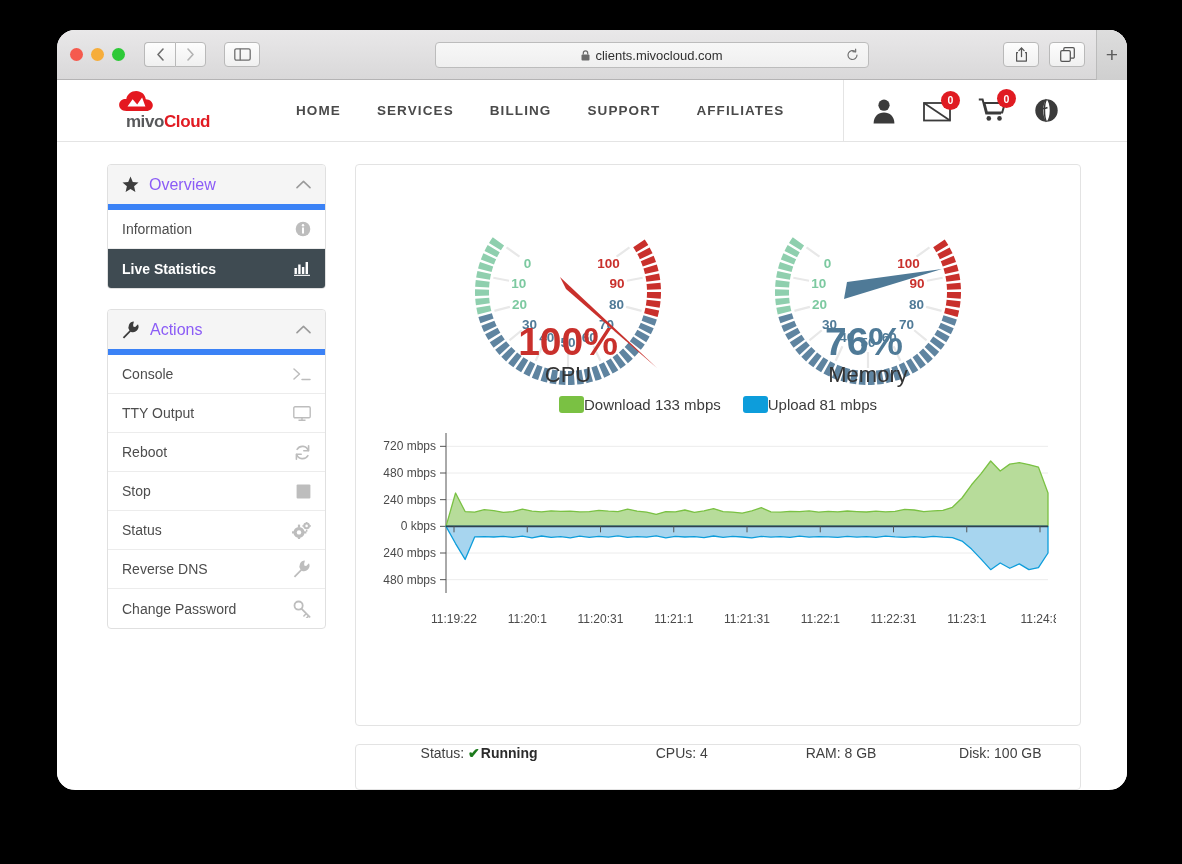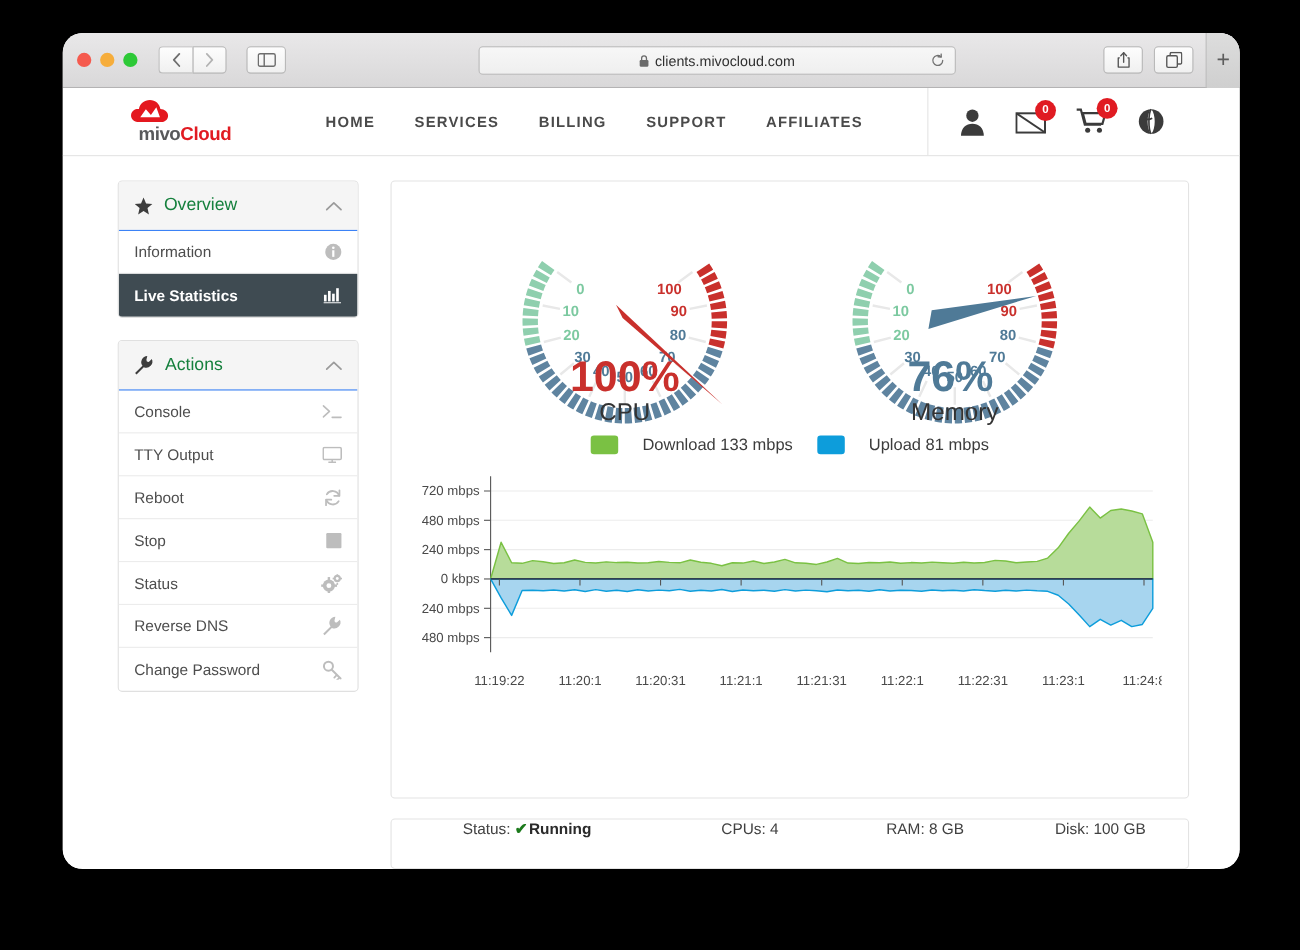--- a/index.html
+++ b/index.html
@@ -135,24 +135,24 @@
   .panel {
     border: 1px solid #e0e0e0;
     border-radius: 4px;
     overflow: hidden;
     margin-bottom: 20px;
     background: #fff;
   }
   .panel-head {
     height: 45px;
     background: #f5f5f5;
-    border-bottom: 1px solid #3b82f6;
+    border-bottom: 6px solid #3b82f6;
     display: flex; align-items: center;
     padding: 0 14px;
-    color: #15803d;
+    color: #8b5cf6;
     font-size: 16px;
   }
   .panel-head .ph-icon { margin-right: 10px; display: flex; color: #3d3d3d; }
   .panel-head .ph-title { flex: 1; font-weight: normal; }
   .panel-head .ph-chevron { color: #9b9b9b; display: flex; }
 
   .srow {
     height: 39px;
     display: flex; align-items: center;
     padding: 0 14px;
@@ -185,21 +185,21 @@
     display: flex; justify-content: center;
     gap: 60px;
     padding-top: 6px;
   }
 
   .legend {
     display: flex; justify-content: center; align-items: center;
     gap: 22px;
     margin-top: 2px;
   }
-  .legend-item { display: flex; align-items: flex-end; gap: 22px; }
+  .legend-item { display: flex; align-items: flex-end; gap: 0; }
   .legend-swatch { width: 25px; height: 17px; border-radius: 3px; }
   .legend-text { font-size: 15px; color: #3c3c3c; }
 
   .chart-wrap { margin-top: 16px; padding: 0 24px 0 14px; }
 
   .status-card {
     margin-top: 18px;
     height: 46px;
     display: flex; align-items: flex-start;
   }

